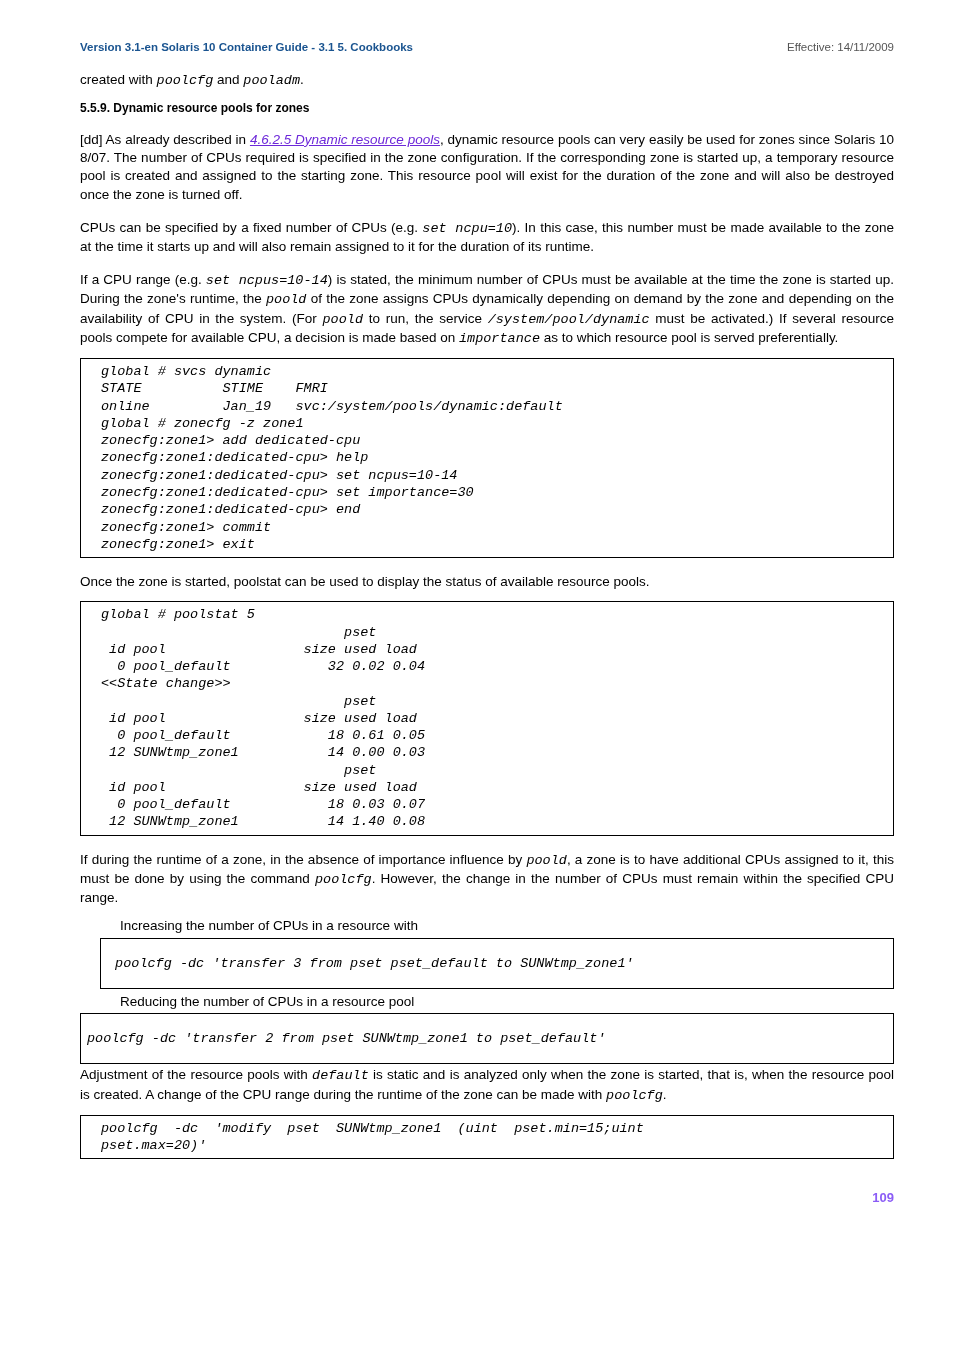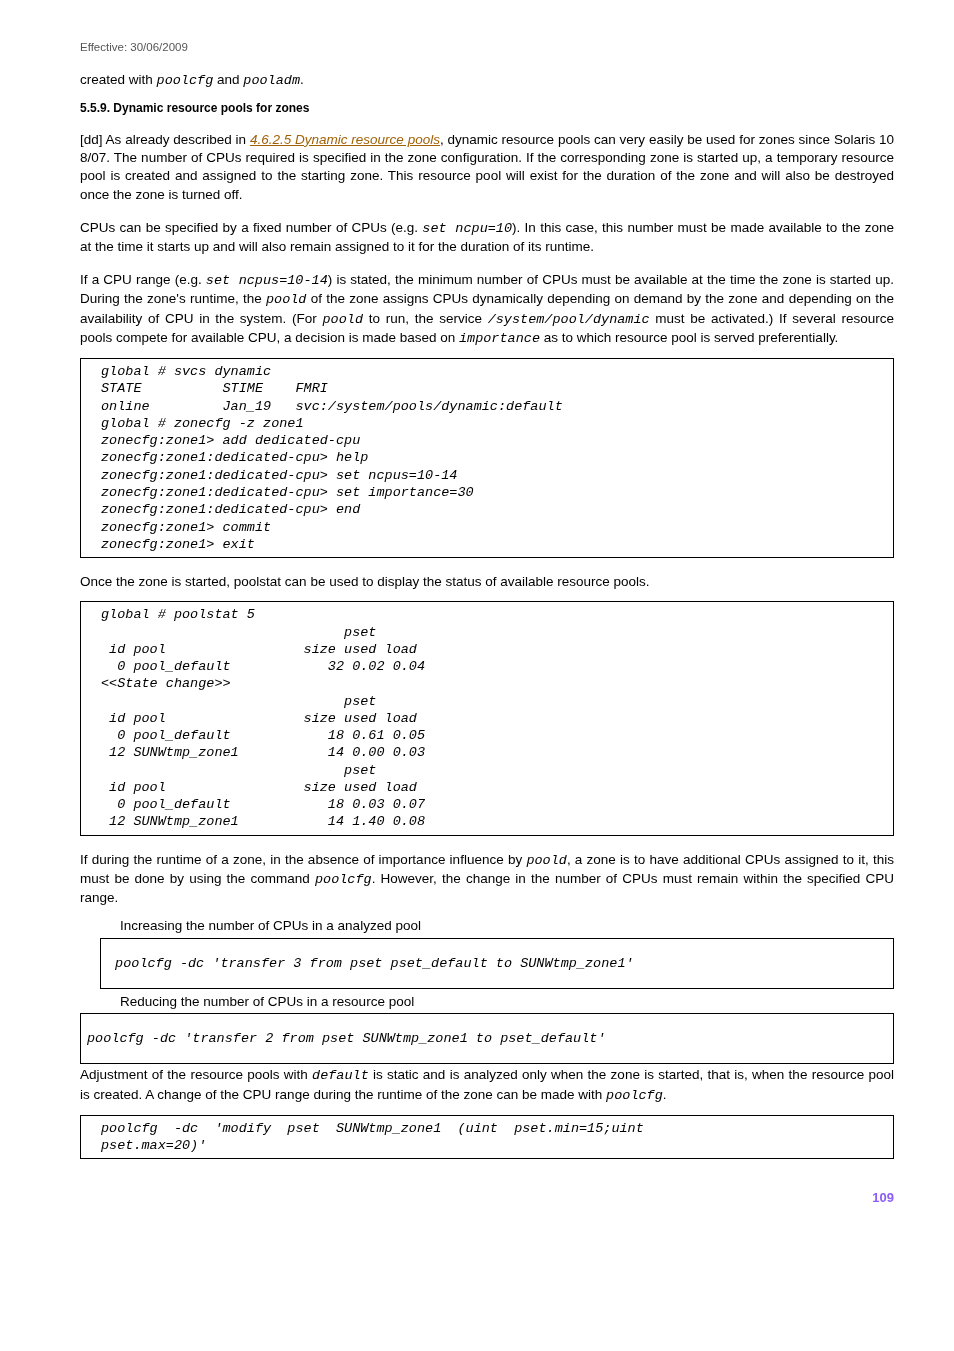--- a/index.html
+++ b/index.html
@@ -17,21 +17,21 @@
     display: flex;
     justify-content: space-between;
     font-size: 11.5px;
     margin-bottom: 14px;
   }
   .header-left { color: #1a5490; font-weight: bold; }
   .header-right { color: #555; }
   p { margin: 15px 0 10px 0; text-align: justify; }
   .mono-inline { font-family: "Courier New", monospace; font-style: italic; }
   .heading { font-weight: bold; margin: 10px 0 4px 0; font-size: 12px; }
-  a.link { color: #a16207; text-decoration: underline; font-style: italic; }
+  a.link { color: #6d28d9; text-decoration: underline; font-style: italic; }
   .code-box {
     border: 1px solid #000;
     padding: 4px 20px;
     font-family: "Courier New", monospace;
     font-style: italic;
     font-size: 13.5px;
     white-space: pre;
     margin: 6px 0 14px 0;
     line-height: 1.28;
   }
@@ -54,21 +54,24 @@
     color: #8b5cf6;
     font-weight: bold;
     font-size: 13px;
     margin-top: 30px;
   }
 </style>
 </head>
 <body>
 
 <div class="header-line">
-  <span class="header-right">Effective: 30/06/2009</span>
+  <span>
+    <span class="header-left">Version 3.1-en</span><span class="header-left thin"> Solaris 10 Container Guide - 3.1  5. Cookbooks</span>
+  </span>
+  <span class="header-right">Effective: 14/11/2009</span>
 </div>
 
 <p>
   <span>created with </span><span class="mono-inline">poolcfg</span><span> and </span><span class="mono-inline">pooladm</span><span>.</span>
 </p>
 
 <div class="heading">5.5.9. Dynamic resource pools for zones</div>
 
 <p>
   <span>[dd] As already described in </span><a href="#" class="link">4.6.2.5 Dynamic resource pools</a><span>, dynamic resource pools can very easily be used for zones since Solaris 10 8/07. The number of CPUs required is specified in the zone configuration. If the corresponding zone is started up, a temporary resource pool is created  and assigned to the starting zone. This resource pool will exist for the duration of the zone and will also be destroyed once the zone is turned off.</span>
@@ -107,21 +110,21 @@
  12 SUNWtmp_zone1           14 0.00 0.03
                               pset
  id pool                 size used load
   0 pool_default            18 0.03 0.07
  12 SUNWtmp_zone1           14 1.40 0.08</div>
 
 <p>
   <span>If during the runtime of a zone, in the absence of importance influence by </span><span class="mono-inline">poold</span><span>, a zone is to have additional CPUs assigned to it, this must be done by using the command </span><span class="mono-inline">poolcfg</span><span>. However, the change in the number of CPUs must remain within the specified CPU range.</span>
 </p>
 
-<div class="indent-label">Increasing the number of CPUs in a analyzed pool</div>
+<div class="indent-label">Increasing the number of CPUs in a resource with</div>
 <div class="code-box-narrow"> poolcfg -dc 'transfer 3 from pset pset_default to SUNWtmp_zone1'</div>
 <div class="indent-label">Reducing the number of CPUs in a resource pool</div>
 <div class="code-box-narrow" style="margin-left:0">poolcfg -dc 'transfer 2 from pset SUNWtmp_zone1 to pset_default'</div>
 
 <p style="margin-top:2px;">
   <span>Adjustment of the resource pools with </span><span class="mono-inline">default</span><span> is static and is analyzed only when the zone is started, that is, when the resource pool is created. A change of the CPU range during the runtime of the zone can be made with </span><span class="mono-inline">poolcfg</span><span>.</span>
 </p>
 
 <div class="code-box" style="margin-top:4px;">poolcfg  -dc  'modify  pset  SUNWtmp_zone1  (uint  pset.min=15;uint
 pset.max=20)'</div>

